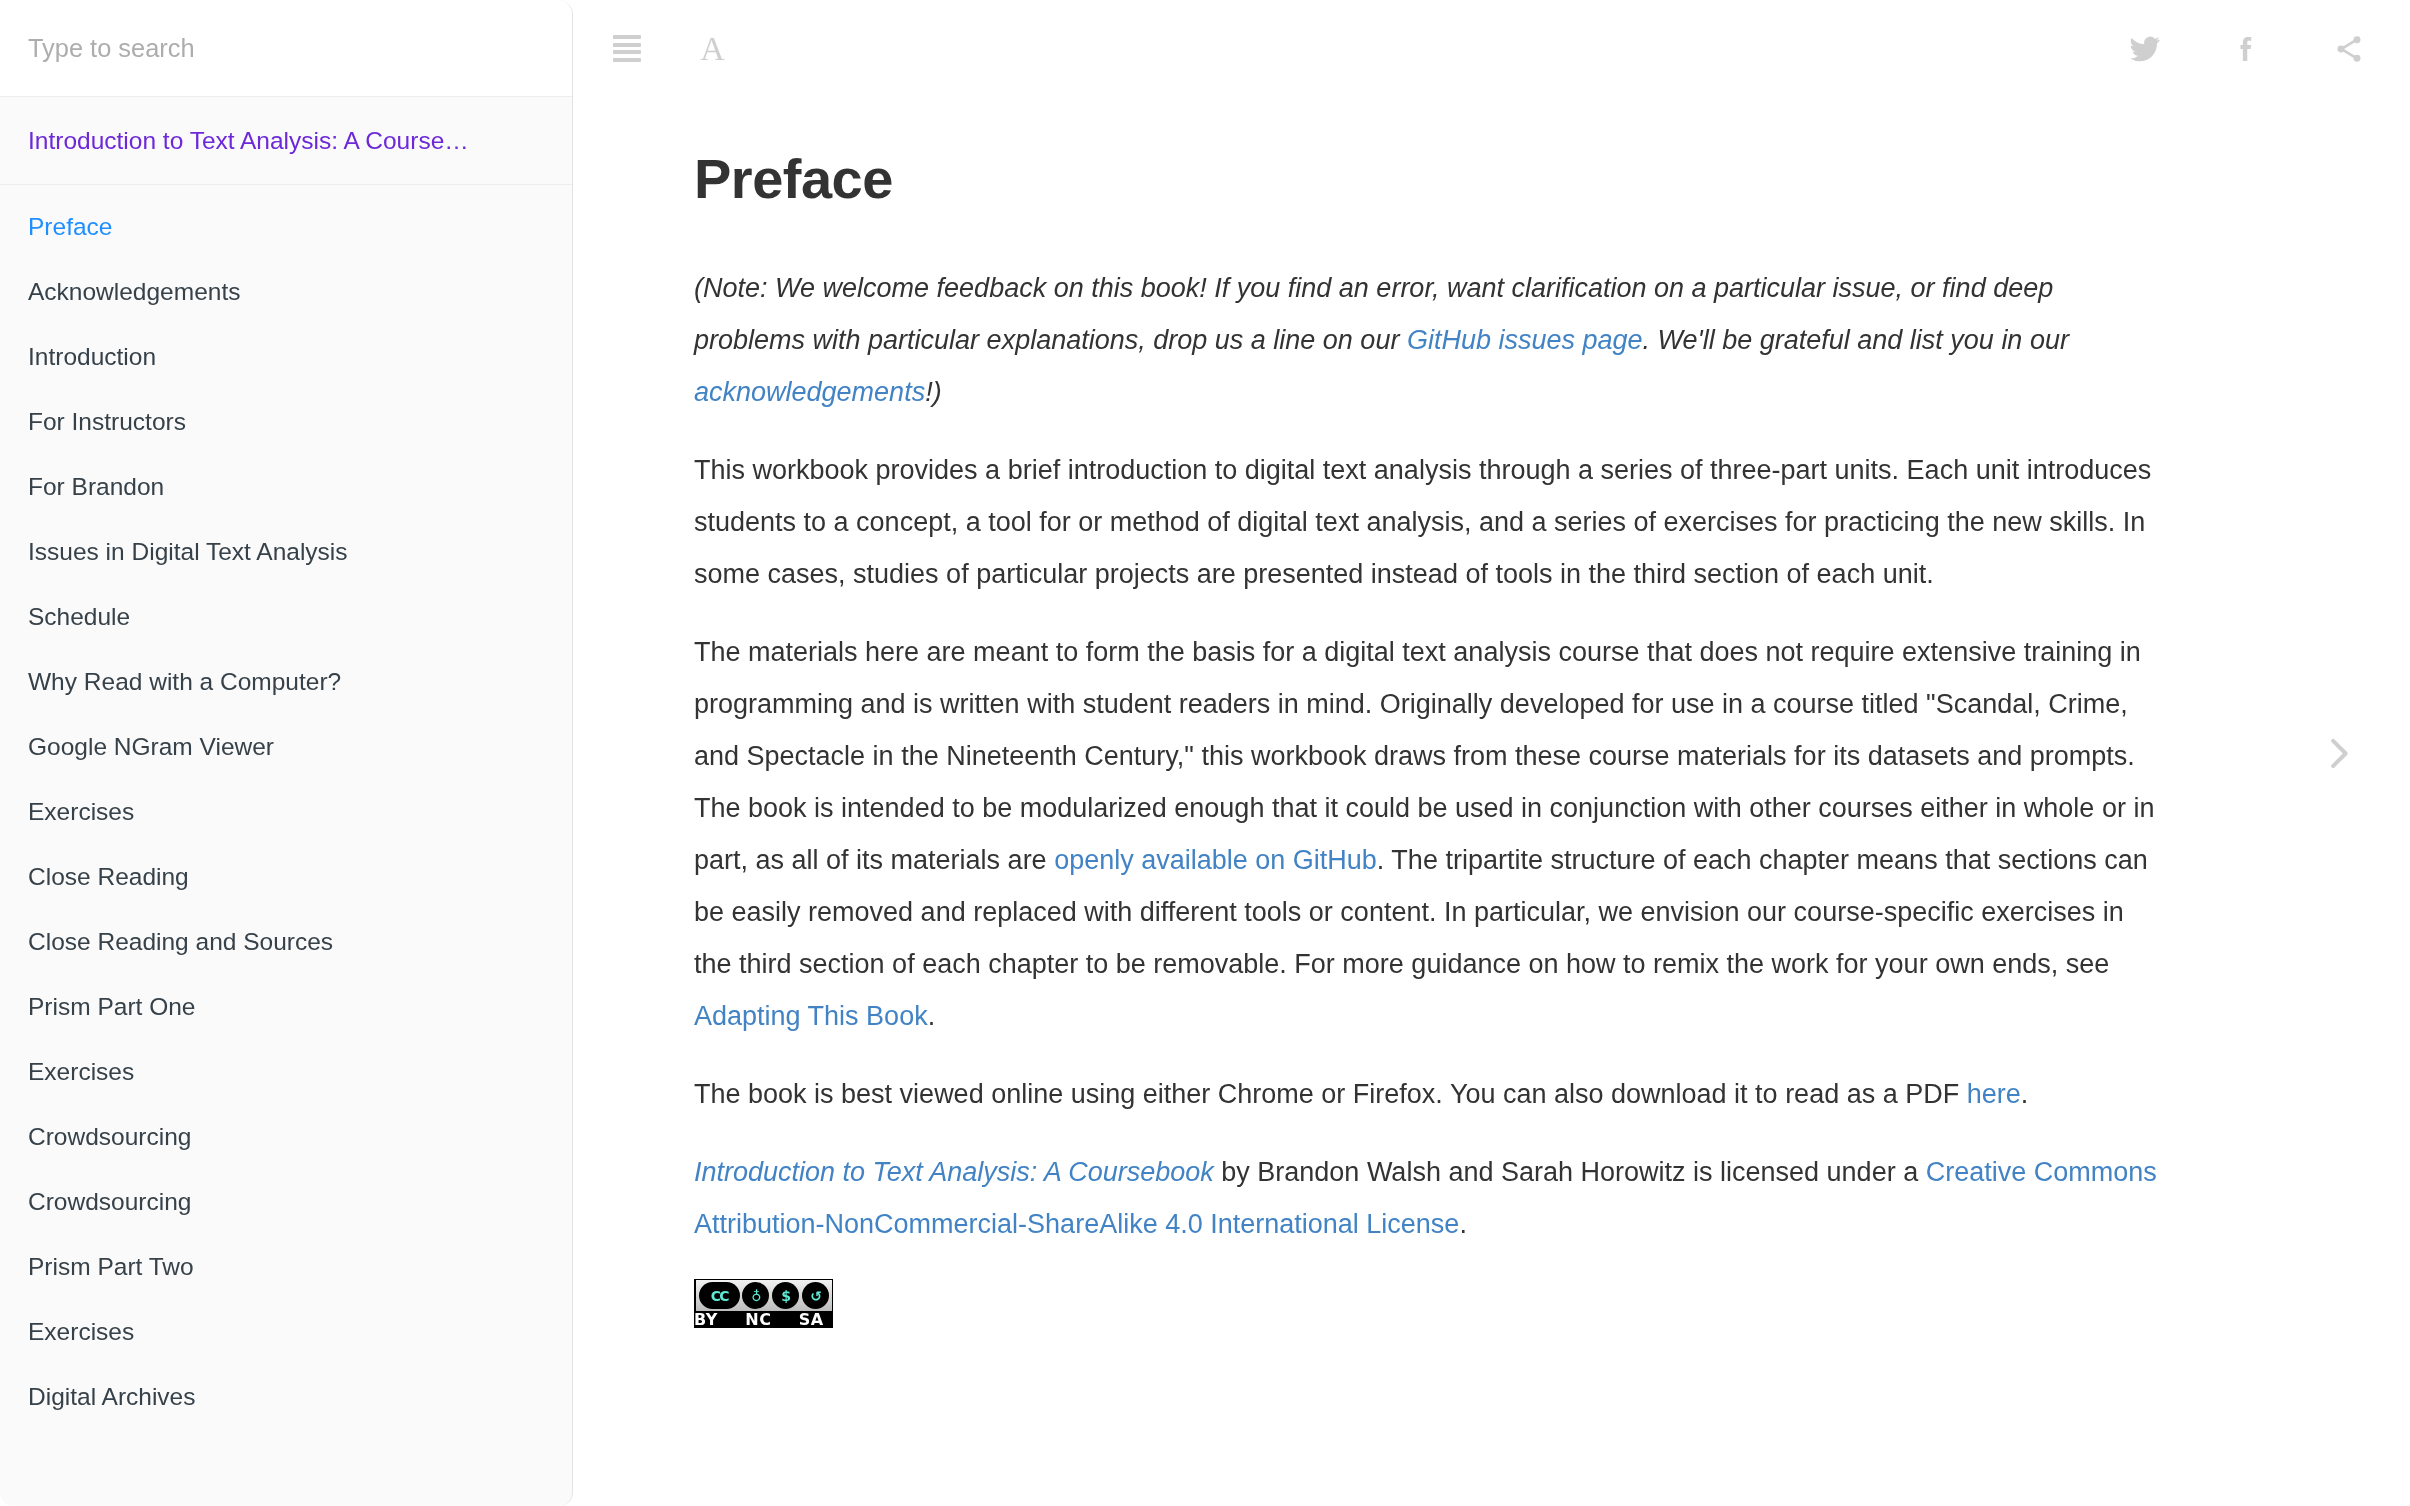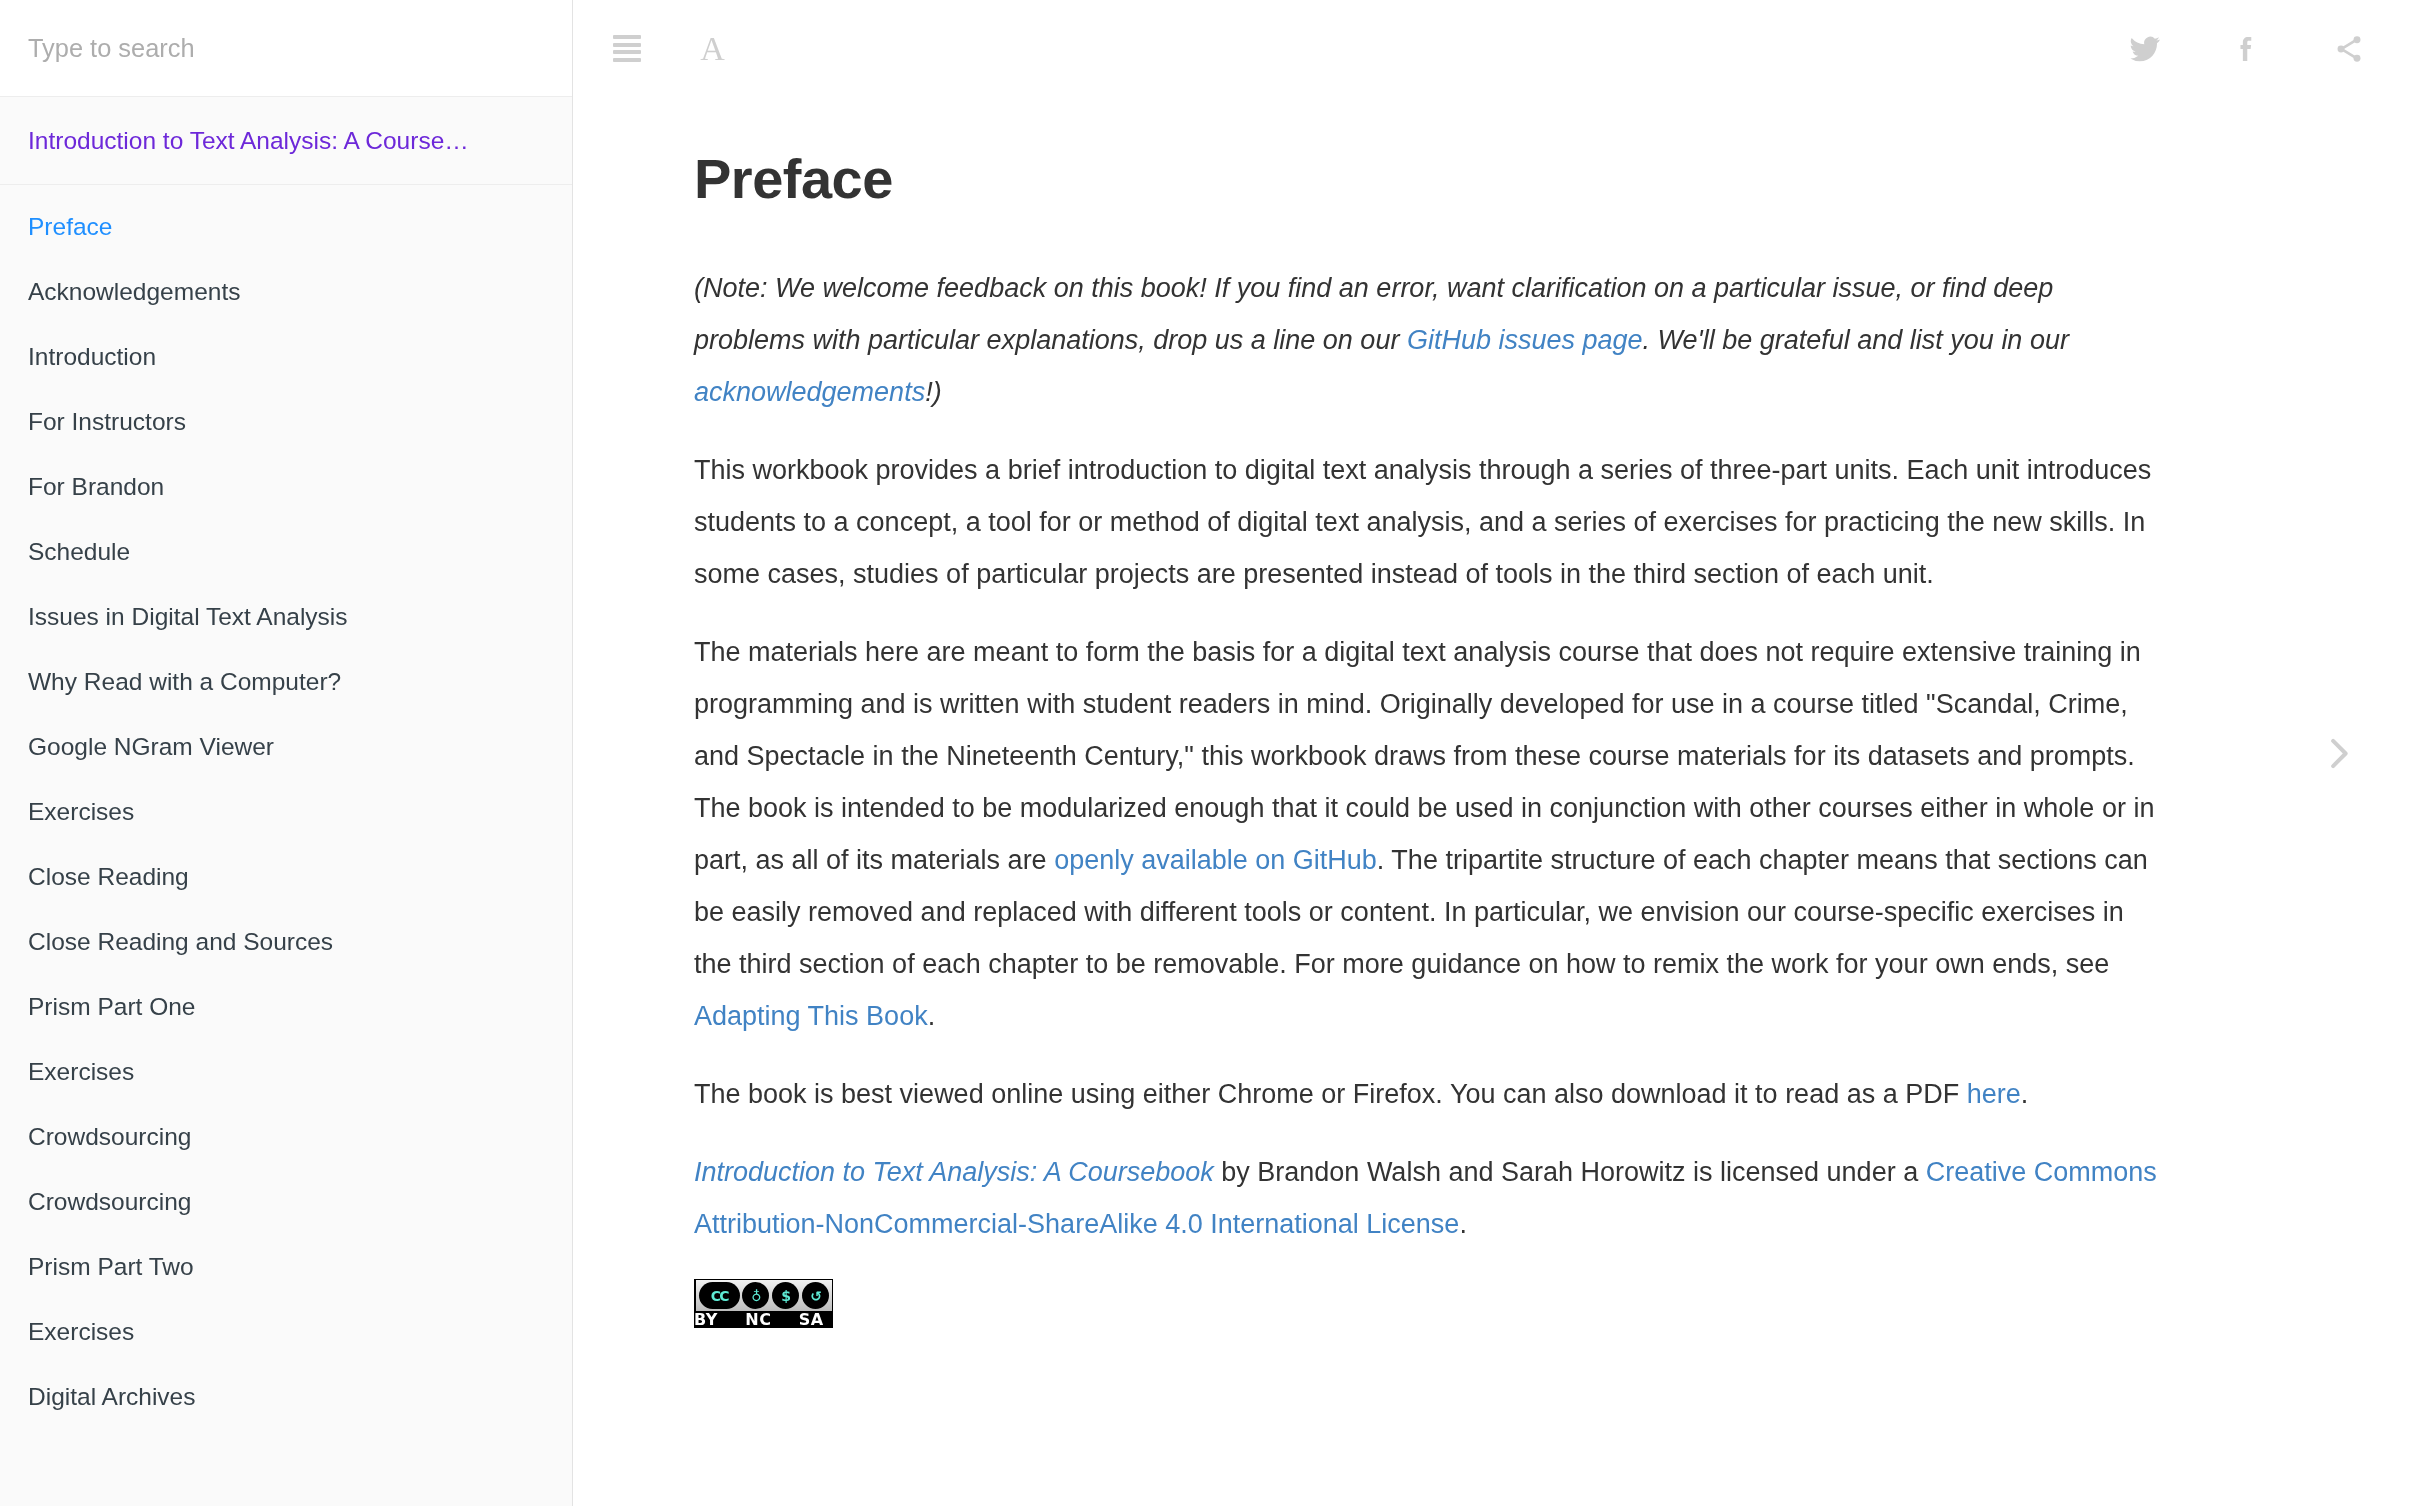--- a/index.html
+++ b/index.html
@@ -22,20 +22,21 @@
   
   #sidebar {
     width: 573px;
     height: 1507px;
     background: #fafafa;
     border-right: 0.9px solid #e3e3e3;
     display: flex;
     flex-direction: column;
     flex: 0 0 573px;
     overflow: hidden;
+    border-radius: 15px;
   }
 
   .search-row {
     height: 97px;
     flex: 0 0 97px;
     border-bottom: 0.9px solid #ededed;
     background: #ffffff;
     display: flex;
     align-items: center;
     padding: 0 28px;
@@ -251,22 +252,22 @@
     <div class="book-title-row">
       <div class="book-title">Introduction to Text Analysis: A Course…</div>
     </div>
 
     <nav class="toc" id="toc">
         <a href="#" class="toc-item level-1 active">Preface</a>
         <a href="#" class="toc-item level-1">Acknowledgements</a>
         <a href="#" class="toc-item level-1">Introduction</a>
         <a href="#" class="toc-item level-2">For Instructors</a>
         <a href="#" class="toc-item level-2">For Brandon</a>
+        <a href="#" class="toc-item level-1">Issues in Digital Text Analysis</a>
         <a href="#" class="toc-item level-2">Schedule</a>
-        <a href="#" class="toc-item level-1">Issues in Digital Text Analysis</a>
         <a href="#" class="toc-item level-2">Why Read with a Computer?</a>
         <a href="#" class="toc-item level-2">Google NGram Viewer</a>
         <a href="#" class="toc-item level-2">Exercises</a>
         <a href="#" class="toc-item level-1">Close Reading</a>
         <a href="#" class="toc-item level-2">Close Reading and Sources</a>
         <a href="#" class="toc-item level-2">Prism Part One</a>
         <a href="#" class="toc-item level-2">Exercises</a>
         <a href="#" class="toc-item level-1">Crowdsourcing</a>
         <a href="#" class="toc-item level-2">Crowdsourcing</a>
         <a href="#" class="toc-item level-2">Prism Part Two</a>

